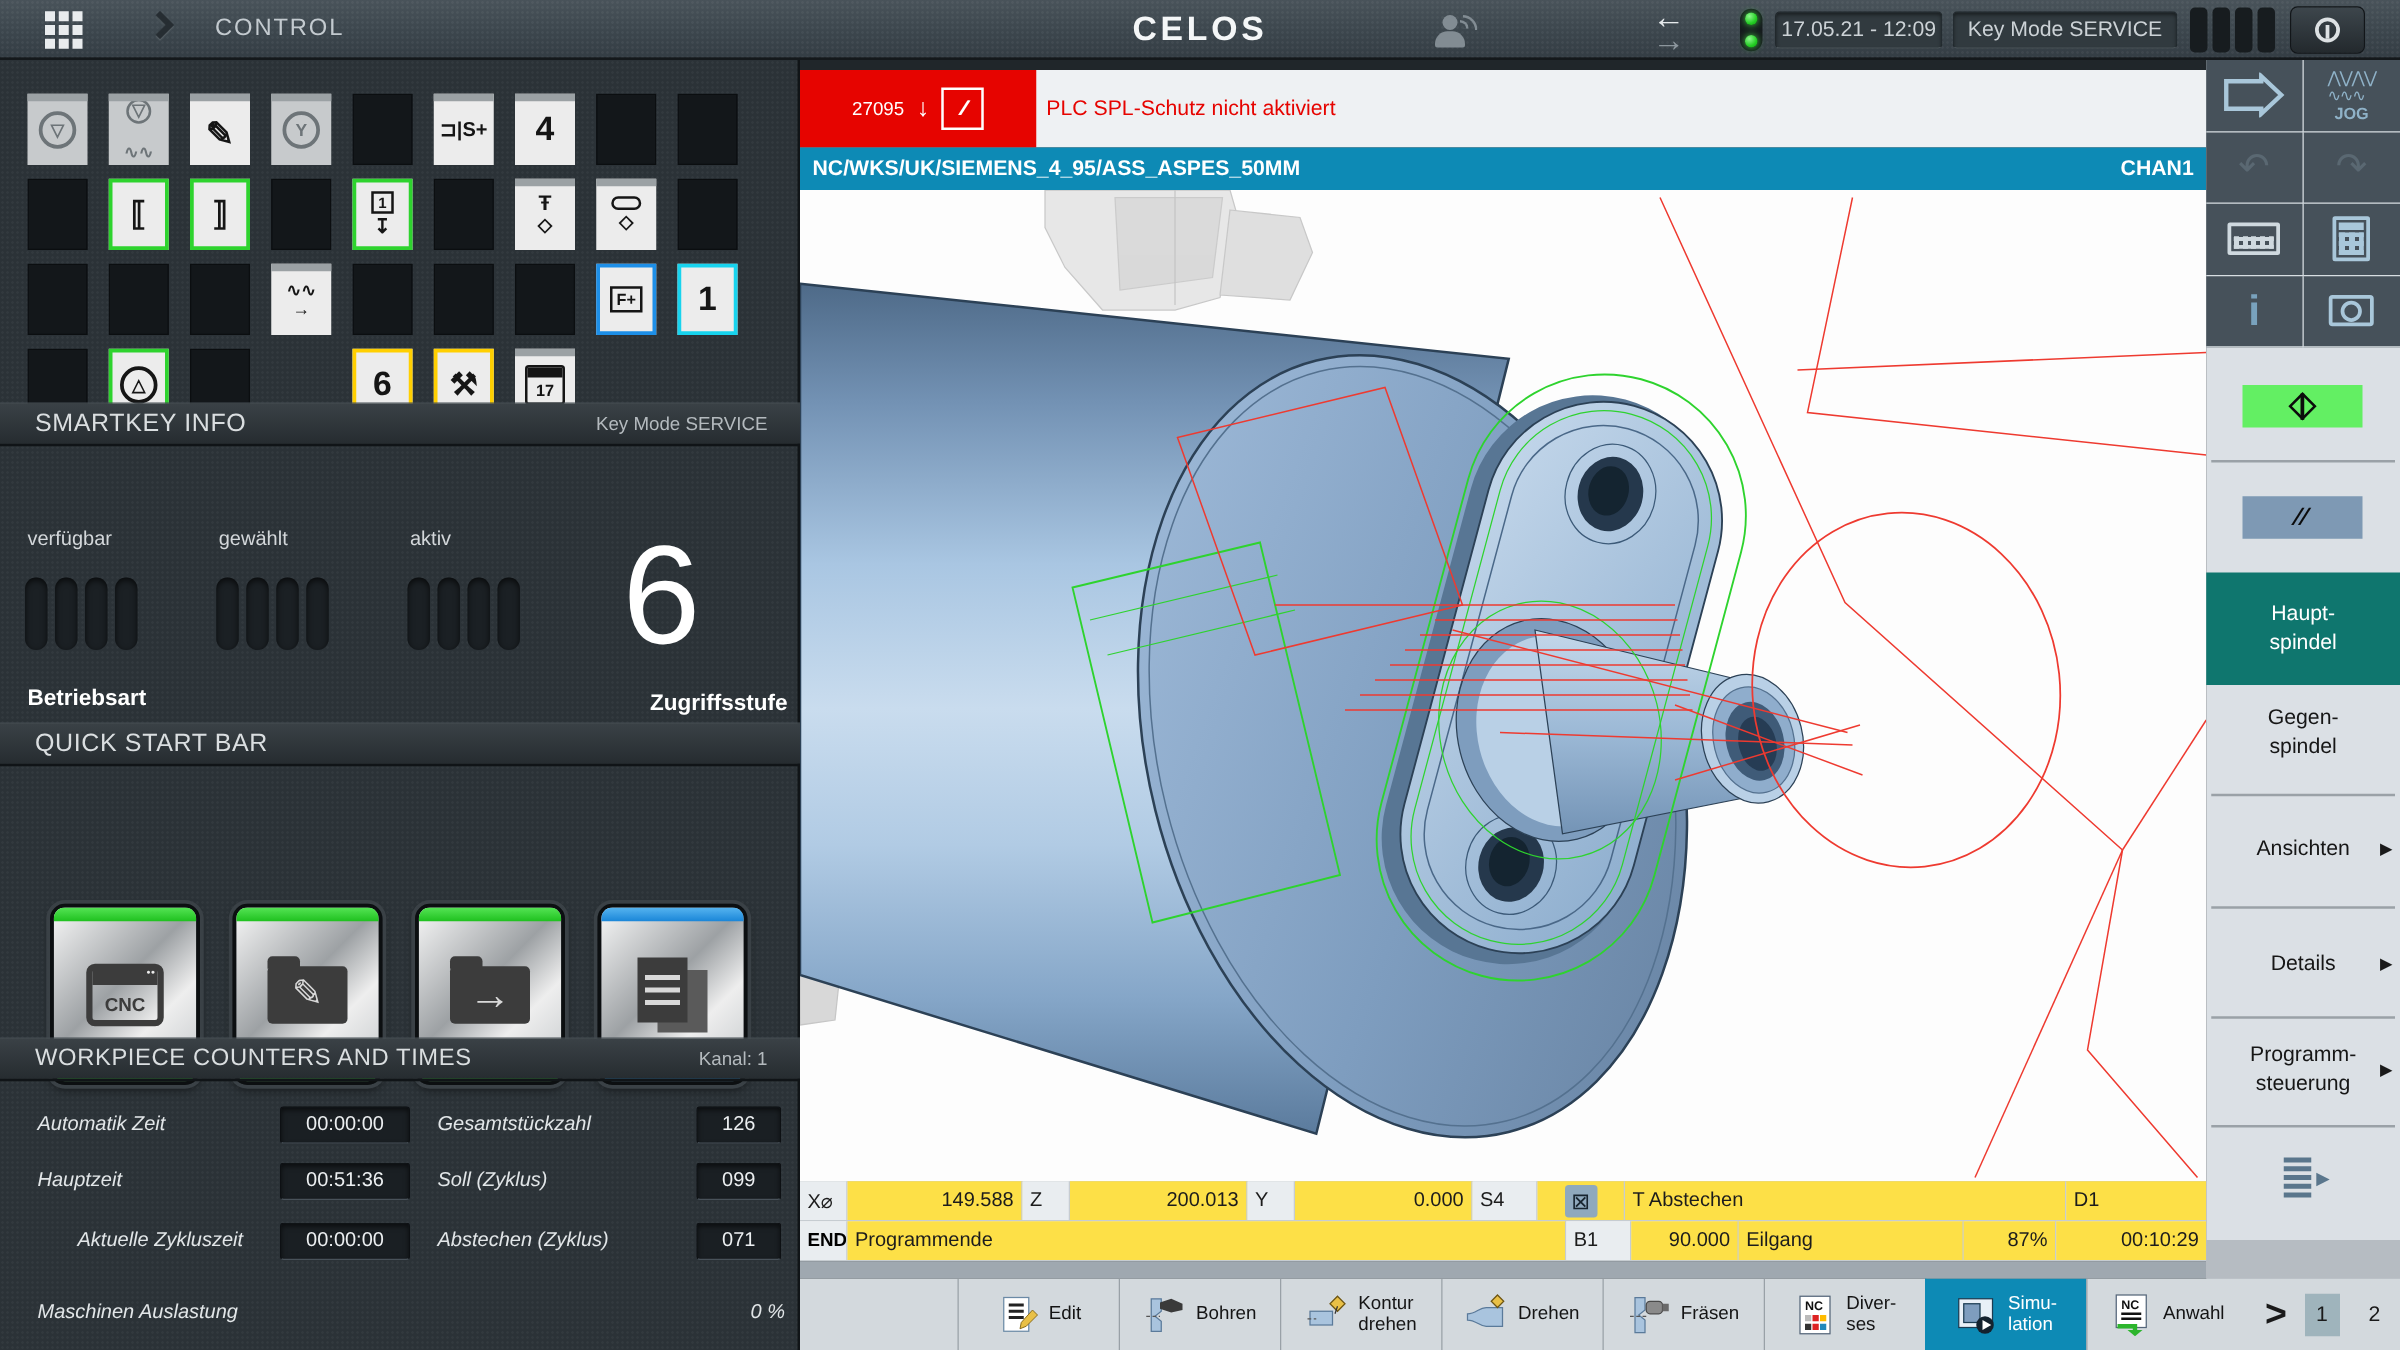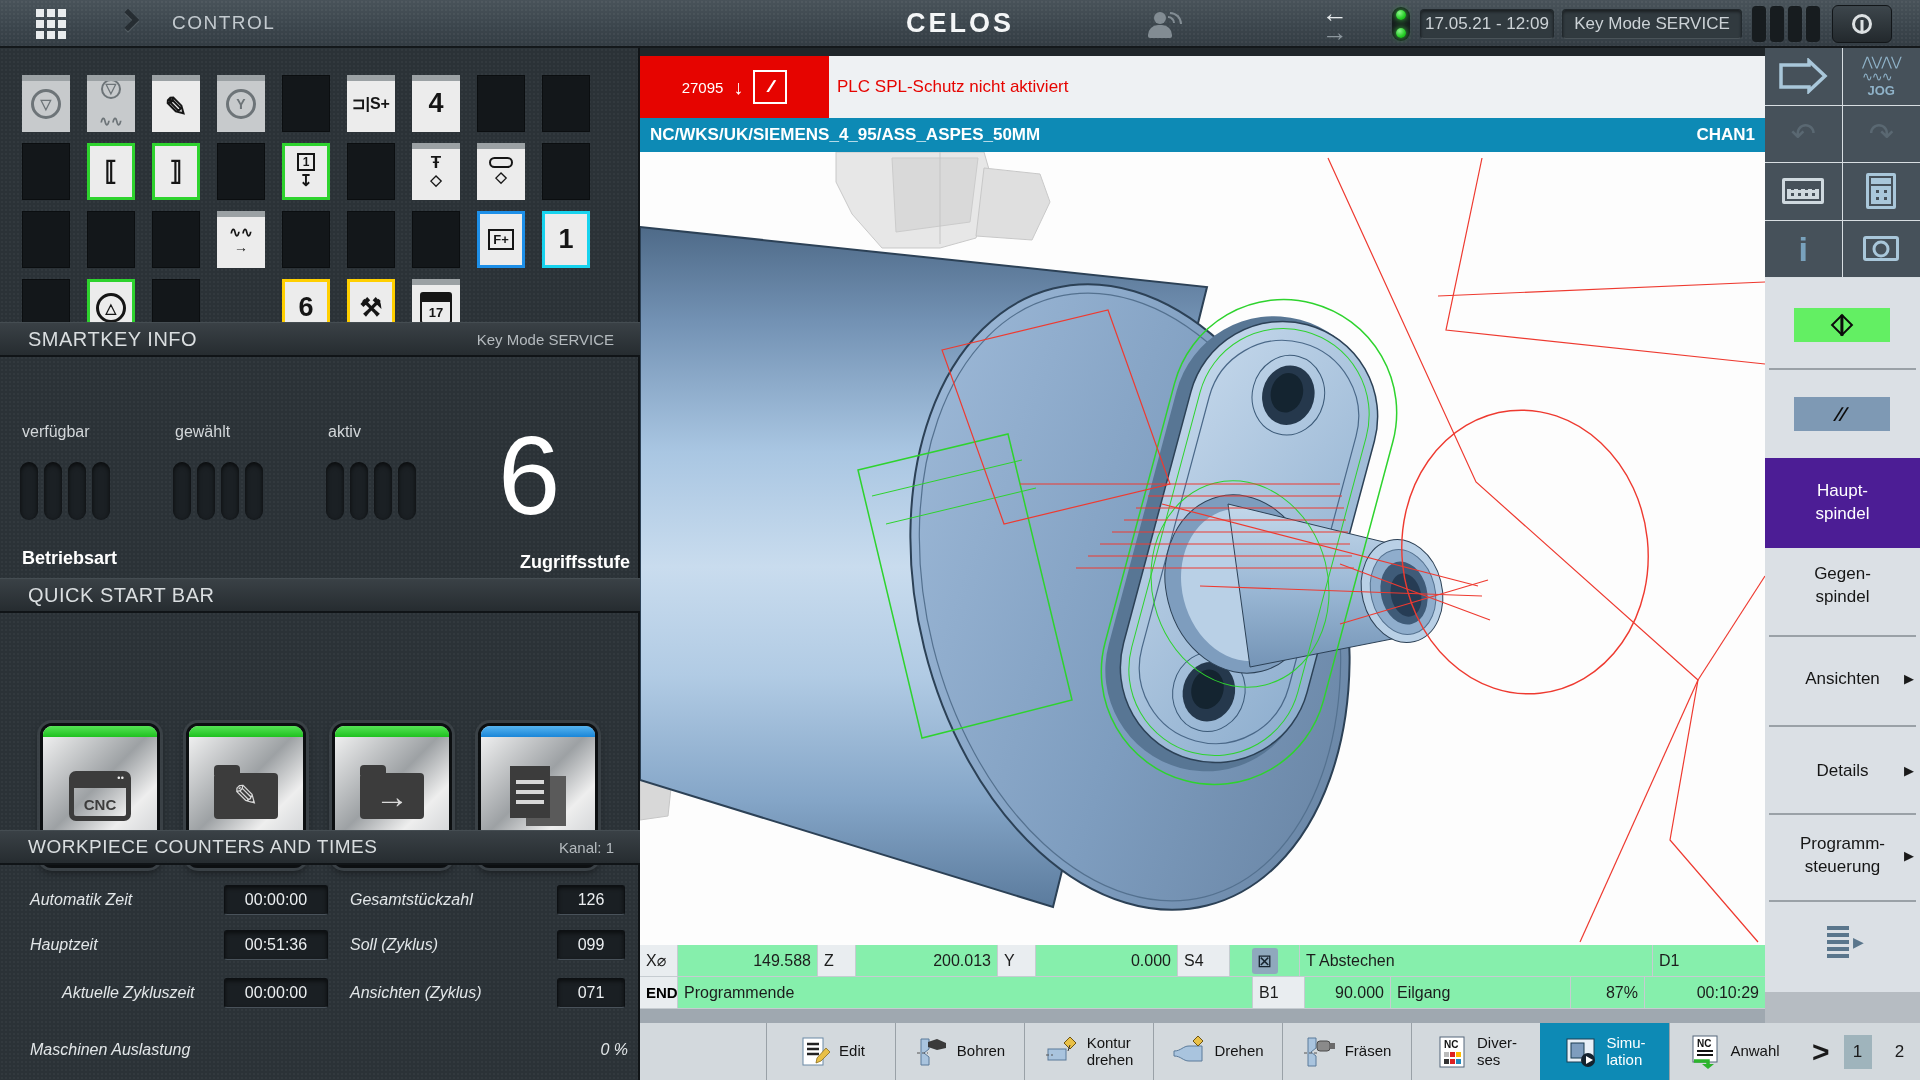--- a/index.html
+++ b/index.html
@@ -169,21 +169,21 @@
     background:#0d8ab5; color:#fff; display:flex; align-items:center; font-size:17px;
     font-weight:bold; padding:0 10px; }
   #pathbar .chan { margin-left:auto; }
   #scene { position:absolute; left:0; top:104px; width:1125px; height:793px; background:#fdfdfd; }
 
   
   #statrows { position:absolute; left:0; top:897px; width:1125px; height:64px;
     background:#eef1f3; font-size:16px; color:#1c1c1c; }
   .srow { display:flex; height:32px; border-bottom:1px solid #c6ccd1; }
   .scell { border-right:1px solid #c6ccd1; display:flex; align-items:center; padding:0 6px;
-    background:#86efac; white-space:nowrap; overflow:hidden; }
+    background:#fde047; white-space:nowrap; overflow:hidden; }
   .scell.lab { background:#e9edf0; }
   .scell.rt { justify-content:flex-end; }
   .endtag { font-weight:bold; color:#000; font-size:15px; }
   .tool-ico { width:26px; height:26px; background:#8fa9bd; border-radius:3px; margin:0 auto;
     display:flex; align-items:center; justify-content:center; color:#17242f; font-size:18px; }
   #statstrip { position:absolute; left:0; top:961px; width:1125px; height:14px; background:#9fa8b0; }
 
   
   #softbar { position:absolute; left:640px; top:1023px; width:1280px; height:57px;
     background:#d3d9dd; display:flex; align-items:stretch; z-index:30; }
@@ -232,21 +232,21 @@
     align-items:center; justify-content:center; }
   .sb-btn.start { background:#63ef63; }
   .dia { width:16px; height:16px; border:2.5px solid #0c0c0c; transform:rotate(45deg);
     position:relative; }
   .dia::after { content:""; position:absolute; left:50%; top:-4px; width:2.5px; height:21px;
     background:#0c0c0c; transform:translateX(-50%) rotate(-45deg); }
   .sb-btn.skip { background:#7e99b4; color:#0c0c0c; font-size:20px; font-weight:bold;
     letter-spacing:2px; }
   .sb-key { position:absolute; left:0; width:155px; text-align:center; color:#161616;
     font-size:17px; line-height:1.35; }
-  .sb-key.on { background:#4c1d95; color:#fff; display:flex; flex-direction:column;
+  .sb-key.on { background:#0f766e; color:#fff; display:flex; flex-direction:column;
     justify-content:center; }
   .sb-key .arr { position:absolute; right:6px; top:50%; transform:translateY(-50%);
     font-size:13px; color:#1a1a1a; }
   .menuext { position:absolute; left:62px; display:flex; align-items:center; gap:4px; }
   .menuext .bars { display:flex; flex-direction:column; gap:3px; }
   .menuext .bars i { width:22px; height:4px; background:#5a768c; }
   .menuext .arr { color:#5a768c; font-size:14px; }
   #sb-strip { position:absolute; left:0; top:944px; width:155px; height:31px; background:#b6bcc2; }
 </style>
 </head>
@@ -448,21 +448,21 @@
   <div class="cnt-label" style="left:350px; top:843px;">Gesamtstückzahl</div>
   <div class="valbox" style="left:557px; top:837px; width:68px;">126</div>
 
   <div class="cnt-label" style="left:30px; top:888px;">Hauptzeit</div>
   <div class="valbox" style="left:224px; top:882px; width:104px;">00:51:36</div>
   <div class="cnt-label" style="left:350px; top:888px;">Soll (Zyklus)</div>
   <div class="valbox" style="left:557px; top:882px; width:68px;">099</div>
 
   <div class="cnt-label" style="left:30px; top:936px;margin-left:32px;">Aktuelle Zykluszeit</div>
   <div class="valbox" style="left:224px; top:930px; width:104px;">00:00:00</div>
-  <div class="cnt-label" style="left:350px; top:936px;">Ansichten (Zyklus)</div>
+  <div class="cnt-label" style="left:350px; top:936px;">Abstechen (Zyklus)</div>
   <div class="valbox" style="left:557px; top:930px; width:68px;">071</div>
 
   <div class="cnt-label" style="left:30px; top:993px;">Maschinen Auslastung</div>
 
   <div class="cnt-label" style="left:580px; top:993px; width:48px; text-align:right;">0 %</div>
 </div>
 
 <div id="simcol">
 
   <div id="alarmbar">

